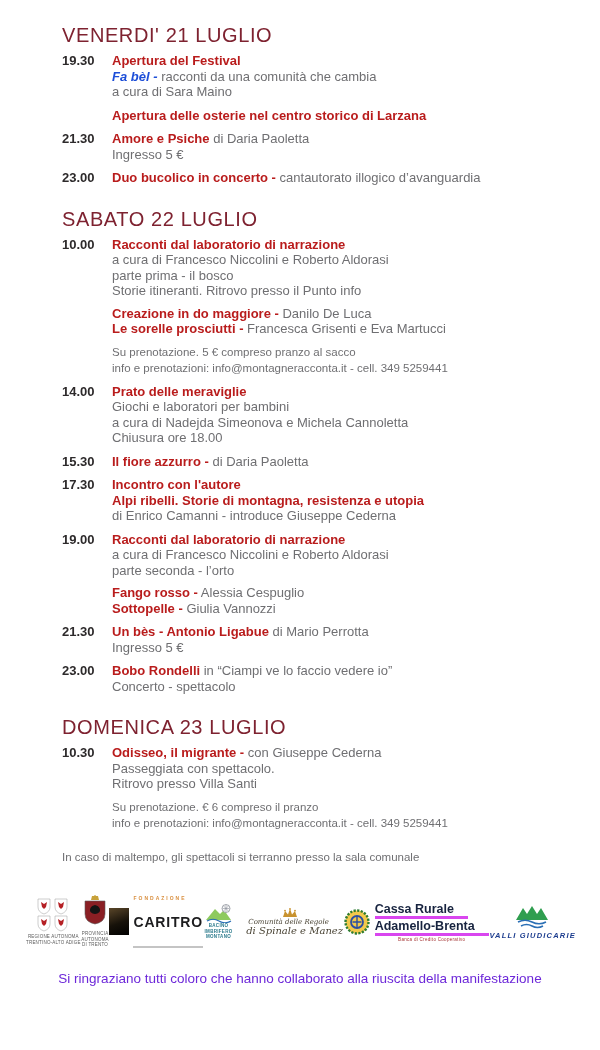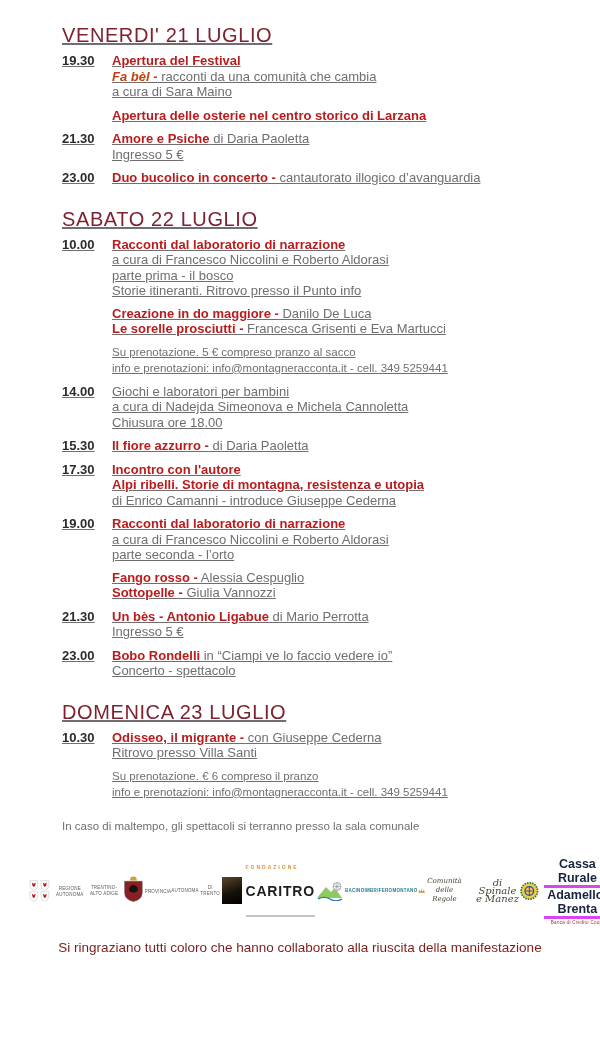--- a/index.html
+++ b/index.html
@@ -1,62 +1,62 @@
 <!DOCTYPE html>
 <html><head>
 <meta charset="utf-8">
 <style>
   html,body{margin:0;padding:0;background:#ffffff;}
   .page{
     position:relative;width:600px;height:1050px;overflow:hidden;background:#ffffff;
     font-family:"Liberation Sans",sans-serif;color:#6f6f72;
   }
-  .schedule{padding:24px 34px 0 62px;text-decoration:underline;}
+  .schedule{padding:24px 34px 0 62px;}
   .day-header{
     color:#7e2230;font-size:20px;line-height:22px;font-weight:400;
     letter-spacing:0.6px;margin:0 0 7px 0;
   }
   .day-block{margin-bottom:12px;}
   .day-block + .day-block{margin-top:22px;}
   .event-row{display:grid;grid-template-columns:50px 1fr;margin-bottom:8px;}
   .event-time{font-weight:bold;color:#2d2a2b;font-size:13px;line-height:15.5px;}
   .paragraph{margin-bottom:7px;}
   .paragraph:last-child{margin-bottom:0;}
   .line{font-size:13px;line-height:15.5px;color:#6f6f72;}
   .paragraph.small .line{font-size:11.5px;line-height:16px;}
   .seg-b{font-weight:bold;color:#b91c1c;}
-  .seg-bi{font-weight:bold;font-style:italic;color:#c2410c;}
+  .seg-bi{font-weight:bold;font-style:italic;color:#1d4ed8;}
   .seg-n{color:#6f6f72;}
   .weather-note{margin:20px 0 0 62px;font-size:11.5px;color:#6f6f72;}
   .logos{
     display:flex;align-items:center;justify-content:space-between;
     margin:26px 24px 0 26px;height:66px;
   }
-  .logo{display:flex;flex-direction:row;align-items:center;text-align:center;}
+  .logo{display:flex;flex-direction:column;align-items:center;text-align:center;}
   .logo-caption{font-size:4.5px;color:#5a5a5a;line-height:5.5px;letter-spacing:.2px;margin-top:2px;}
   
   .caritro{flex-direction:row;align-items:center;gap:4px;}
   .caritro-art{width:20px;height:27px;background:linear-gradient(160deg,#5a4629 0%,#17120a 55%,#000 100%);}
   .caritro-text{display:flex;flex-direction:column;align-items:flex-start;gap:14px;}
   .caritro-top{font-size:5px;letter-spacing:2px;color:#d98f3f;font-weight:bold;}
   .caritro-name{font-size:14px;font-weight:bold;color:#1d1d1f;letter-spacing:.8px;line-height:15px;}
   .caritro-sub{width:100%;height:2px;background:#c4c4c4;margin-top:2px;}
   
   .bim-text{font-size:4.5px;color:#2a7a8c;line-height:5.5px;font-weight:bold;letter-spacing:.3px;}
   
   .regole-line1{font-family:"DejaVu Serif",serif;font-style:italic;font-size:7px;color:#4a4435;line-height:9px;}
   .regole-line2{font-family:"DejaVu Serif",serif;font-style:italic;font-size:10px;color:#4a4435;line-height:8px;margin-left:12px;}
   
   .cassa{flex-direction:row;align-items:center;gap:5px;}
   .cassa-text{display:flex;flex-direction:column;align-items:flex-start;}
   .cassa-l1,.cassa-l2{font-size:12.5px;color:#17233f;font-weight:bold;line-height:14px;border-bottom:3px solid #d946ef;padding-right:14px;}
   .cassa-sub{font-size:4.5px;color:#a33333;align-self:center;margin-top:1px;letter-spacing:.3px;}
   
   .valli-label{font-size:7.5px;font-weight:bold;color:#1d3d8f;letter-spacing:1.2px;margin-top:1px;font-style:italic;}
-  .thanks{text-align:center;color:#7f1d1d;font-size:13.5px;margin-top:16px;}
+  .thanks{text-align:center;color:#6d28d9;font-size:13.5px;margin-top:16px;}
 </style>
 </head>
 <body>
 
 <div class="page">
 
   <div class="schedule">
       <div class="day-block">
         <div class="day-header">VENERDI' 21 LUGLIO</div>
         <div class="event-row">
@@ -113,20 +113,21 @@
             <div class="paragraph small">
               <div class="line"><span class="seg-n">Su prenotazione. 5 € compreso pranzo al sacco</span></div>
               <div class="line"><span class="seg-n">info e prenotazioni: info@montagneracconta.it - cell. 349 5259441</span></div>
             </div>
           </div>
         </div>
         <div class="event-row">
           <div class="event-time">14.00</div>
           <div class="event-body">
             <div class="paragraph">
+              <div class="line"><span class="seg-b">Prato delle meraviglie</span></div>
               <div class="line"><span class="seg-n">Giochi e laboratori per bambini</span></div>
               <div class="line"><span class="seg-n">a cura di Nadejda Simeonova e Michela Cannoletta</span></div>
               <div class="line"><span class="seg-n">Chiusura ore 18.00</span></div>
             </div>
           </div>
         </div>
         <div class="event-row">
           <div class="event-time">15.30</div>
           <div class="event-body">
             <div class="paragraph">
@@ -177,20 +178,21 @@
           </div>
         </div>
       </div>
       <div class="day-block">
         <div class="day-header">DOMENICA 23 LUGLIO</div>
         <div class="event-row">
           <div class="event-time">10.30</div>
           <div class="event-body">
             <div class="paragraph">
               <div class="line"><span class="seg-b">Odisseo, il migrante -</span><span class="seg-n"> con Giuseppe Cederna</span></div>
+              <div class="line"><span class="seg-n">Passeggiata con spettacolo.</span></div>
               <div class="line"><span class="seg-n">Ritrovo presso Villa Santi</span></div>
             </div>
             <div class="paragraph small">
               <div class="line"><span class="seg-n">Su prenotazione. € 6 compreso il pranzo</span></div>
               <div class="line"><span class="seg-n">info e prenotazioni: info@montagneracconta.it - cell. 349 5259441</span></div>
             </div>
           </div>
         </div>
       </div>
     </div>

